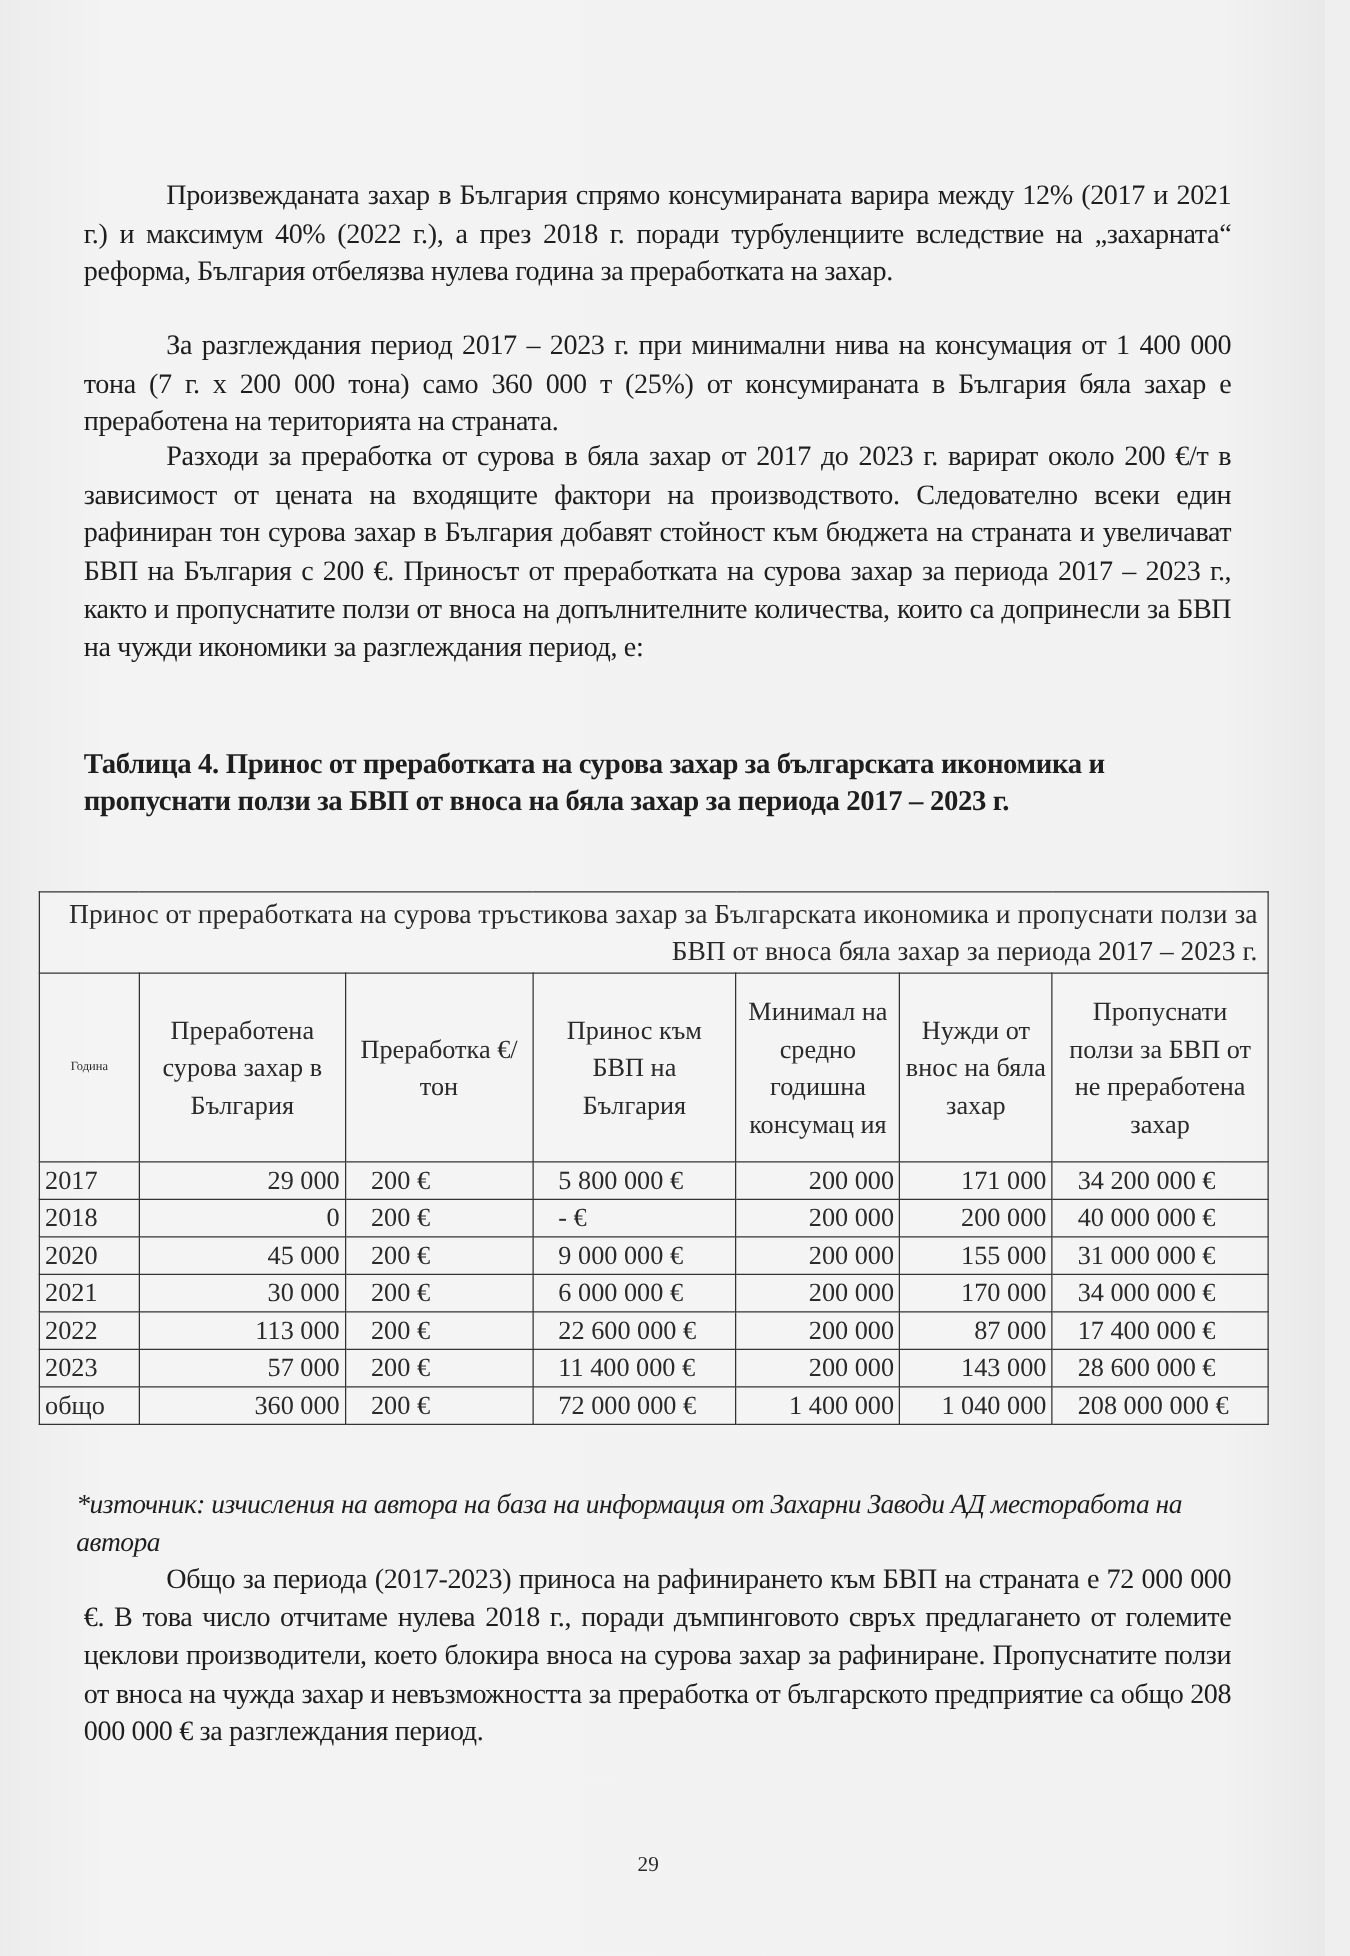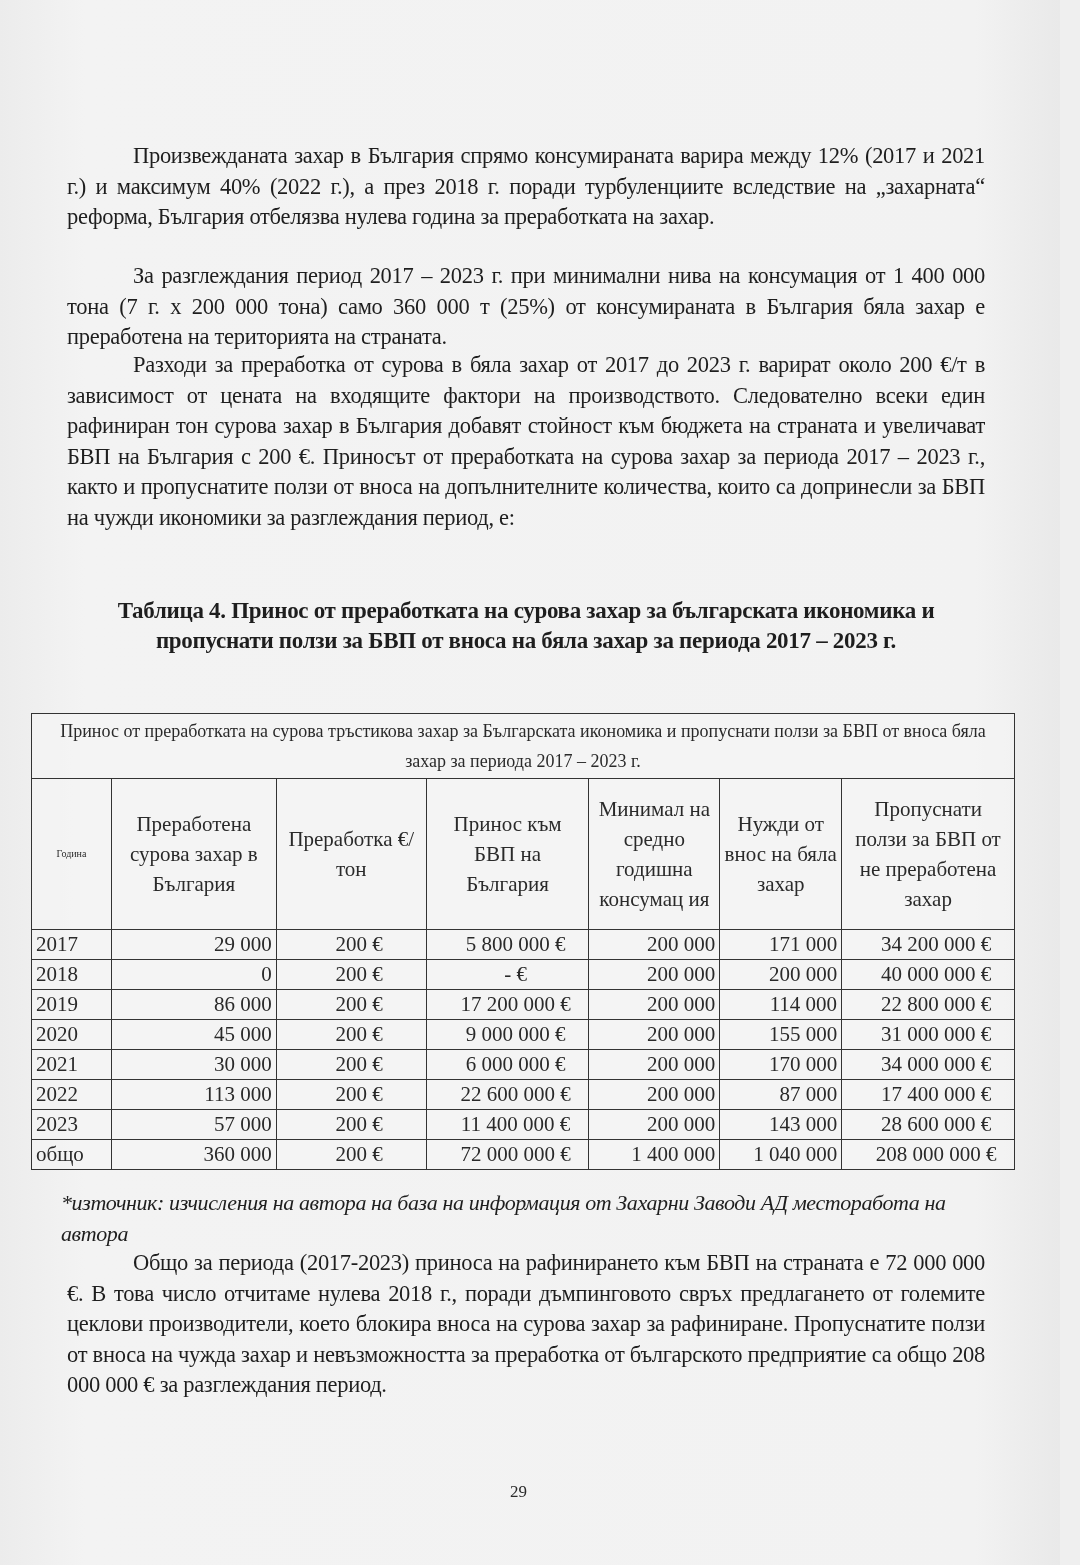--- a/index.html
+++ b/index.html
@@ -26,49 +26,49 @@
     font-stretch: condensed;
   }
   .para .indent { display: inline-block; width: 66px; }
   #p1 { top: 141px; }
   #p2 { top: 261px; }
   #p3 { top: 350px; }
   #p4 { top: 1248px; }
   .caption {
     position: absolute; left: 67px; width: 918px; top: 596px;
     font-size: 23px; line-height: 30px; font-weight: bold;
-    text-align: center; letter-spacing: -0.3px;
+    letter-spacing: -0.3px;
   }
   table.data {
     position: absolute; left: 31px; top: 713px;
     width: 984px;
     border-collapse: collapse;
     font-family: "Liberation Serif", serif;
     font-size: 21px;
     color: #2a2a2a;
     background: rgba(245,245,245,0.6);
   }
   table.data td, table.data th {
     border: 1.5px solid #333;
     padding: 0 4px;
     font-weight: normal;
   }
   table.data th.title-cell {
-    font-size: 18px; line-height: 30px; text-align: center; height: 60px;
+    font-size: 22px; line-height: 30px; text-align: right; height: 60px;
     padding: 2px 8px;
     margin-top: 48px;
   }
   table.data th.hdr {
     text-align: center; line-height: 30px; vertical-align: middle;
     height: 150px;
   }
   table.data th.hdr.small { font-size: 10px; }
   table.data td { height: 29px; line-height: 29px; text-align: right; }
   table.data td.year { text-align: left; padding-left: 4px; }
-  table.data td.center { text-align: center; padding-left: 20px; }
+  table.data td.center { text-align: left; padding-left: 20px; }
   .source {
     position: absolute; left: 61px; top: 1187px; width: 930px;
     font-style: italic; font-size: 22px; line-height: 31px;
     letter-spacing: -0.4px;
   }
   .page-number {
     position: absolute; left: 510px; top: 1482px;
     font-family: Liberation Serif, serif; font-size: 17px; color: #2a2a2a;
   }
 </style>
@@ -122,29 +122,20 @@
       <tr>
         <td class="year">2018</td>
         <td>0</td>
         <td class="center">200 €</td>
         <td class="center">-  €</td>
         <td>200 000</td>
         <td>200 000</td>
         <td class="center">40 000 000 €</td>
       </tr>
       <tr>
-        <td class="year">2019</td>
-        <td>86 000</td>
-        <td class="center">200 €</td>
-        <td class="center">17 200 000 €</td>
-        <td>200 000</td>
-        <td>114 000</td>
-        <td class="center">22 800 000 €</td>
-      </tr>
-      <tr>
         <td class="year">2020</td>
         <td>45 000</td>
         <td class="center">200 €</td>
         <td class="center">9 000 000 €</td>
         <td>200 000</td>
         <td>155 000</td>
         <td class="center">31 000 000 €</td>
       </tr>
       <tr>
         <td class="year">2021</td>

